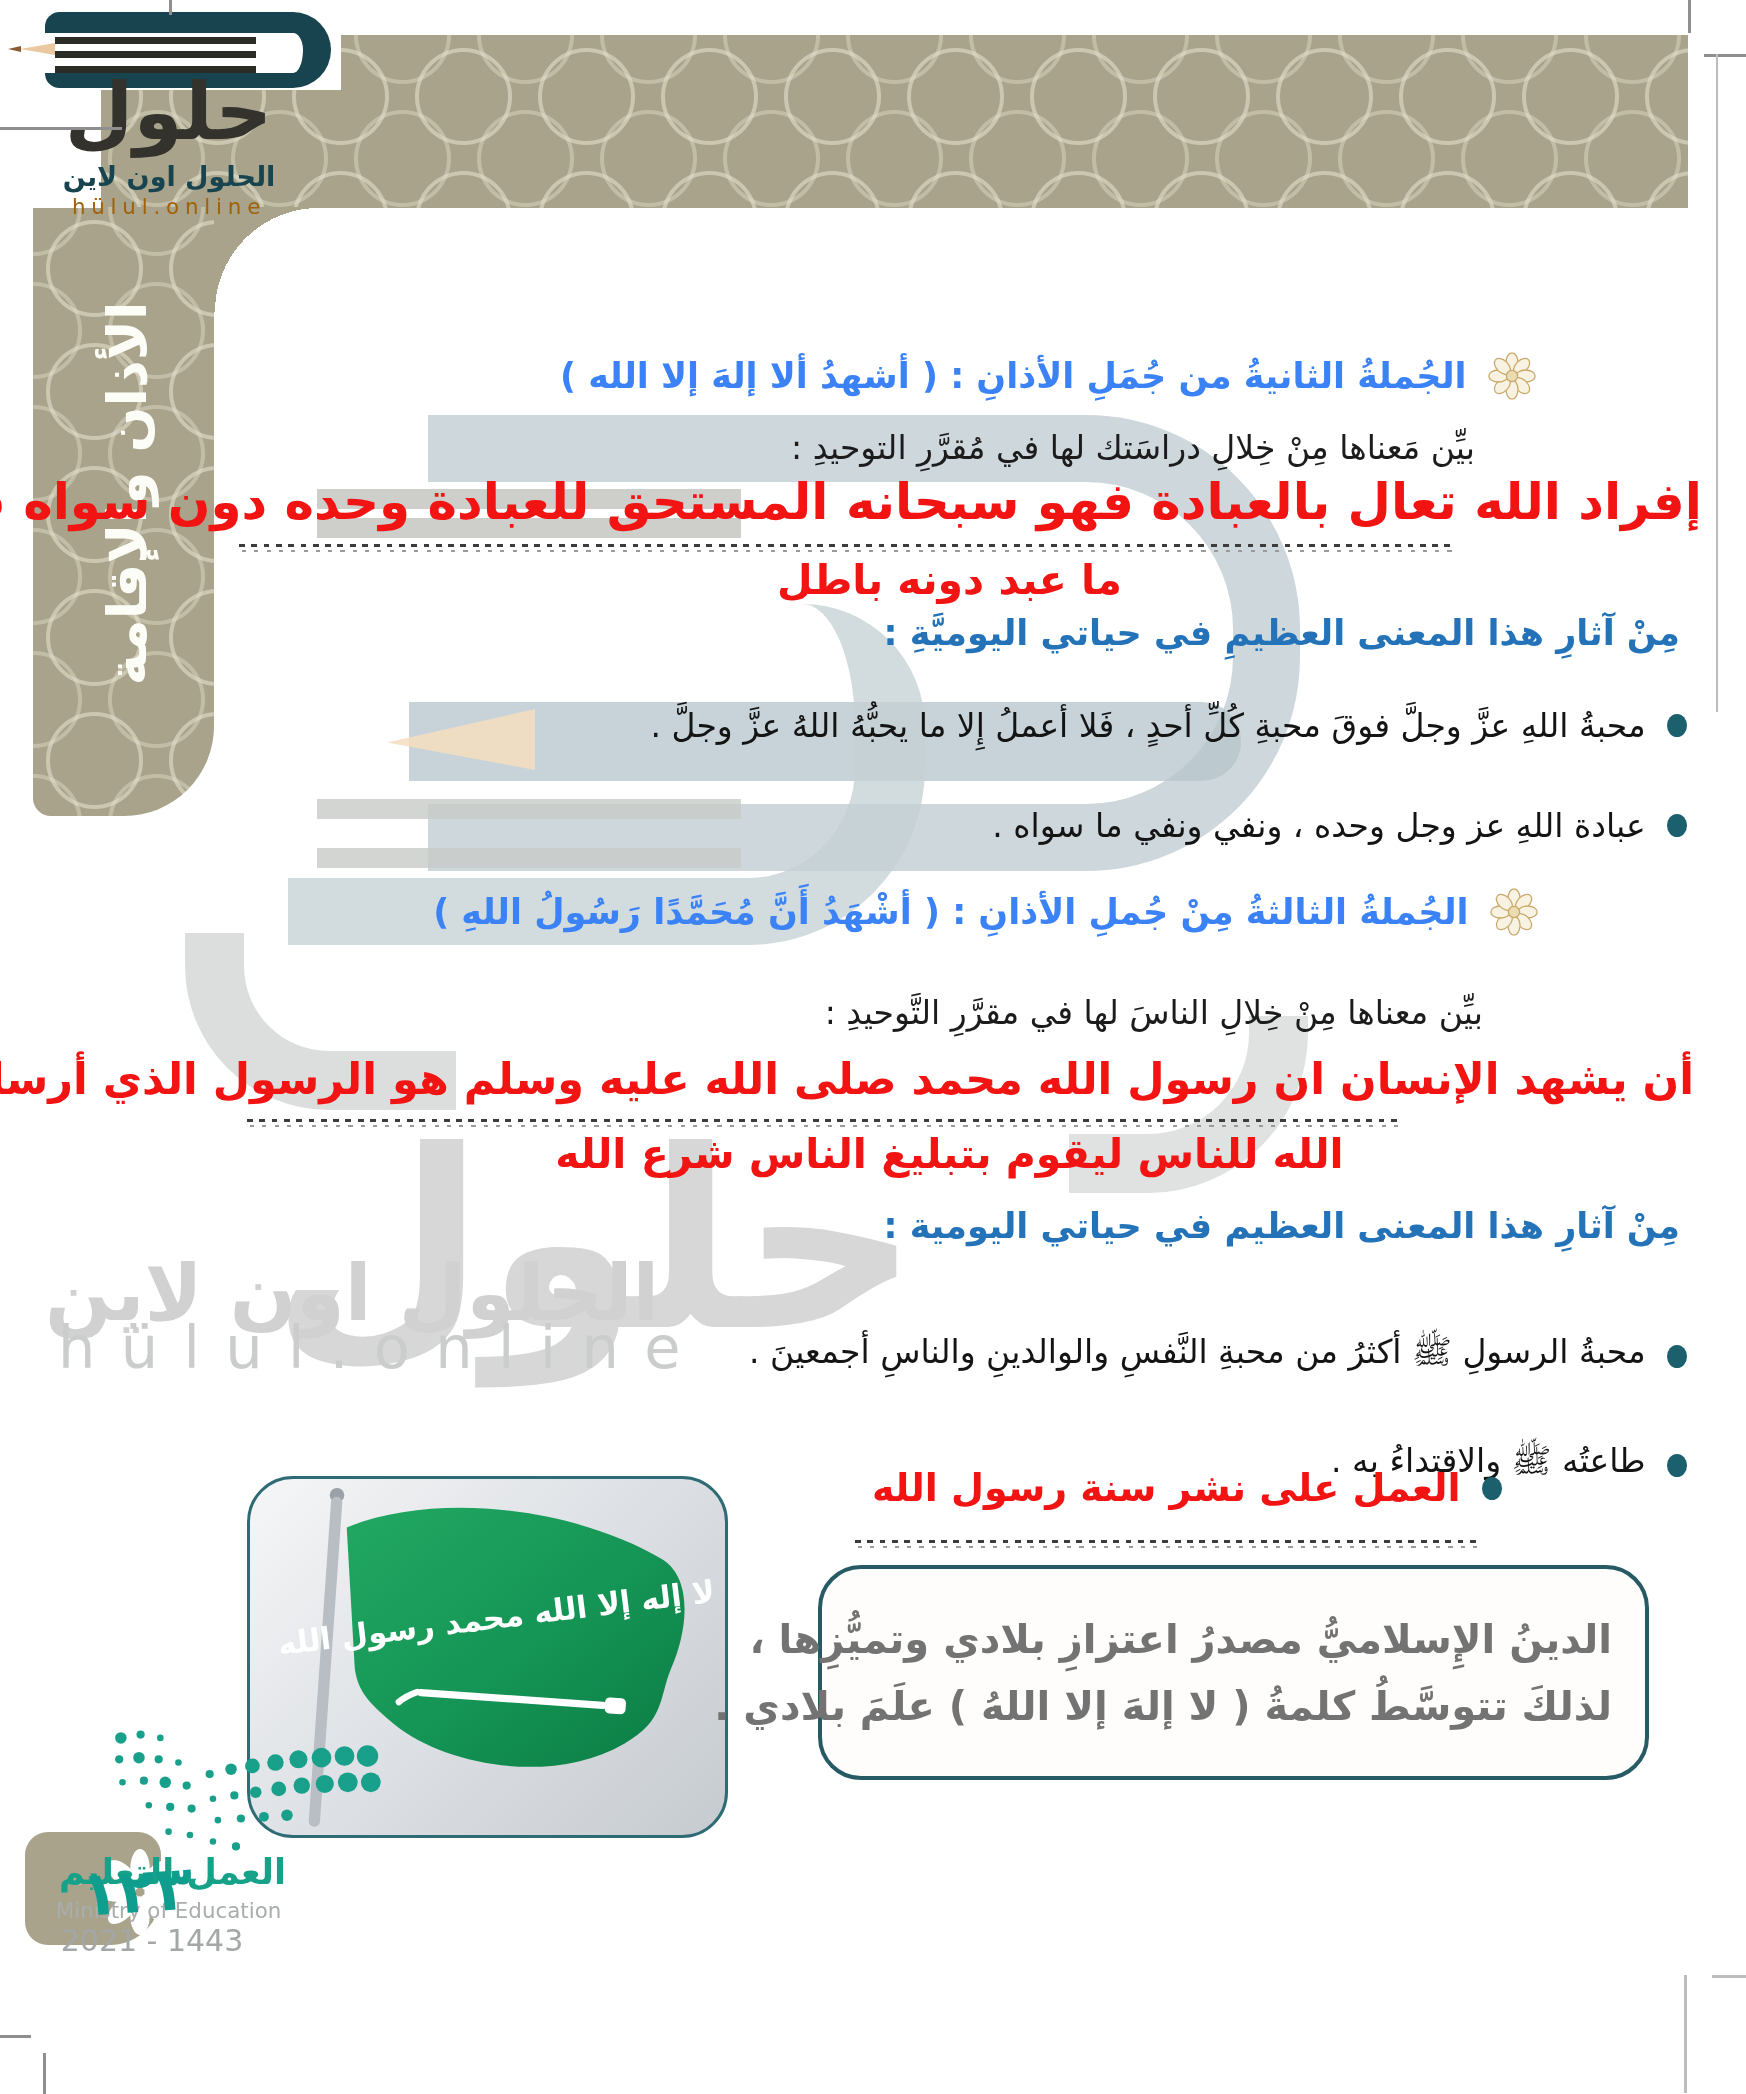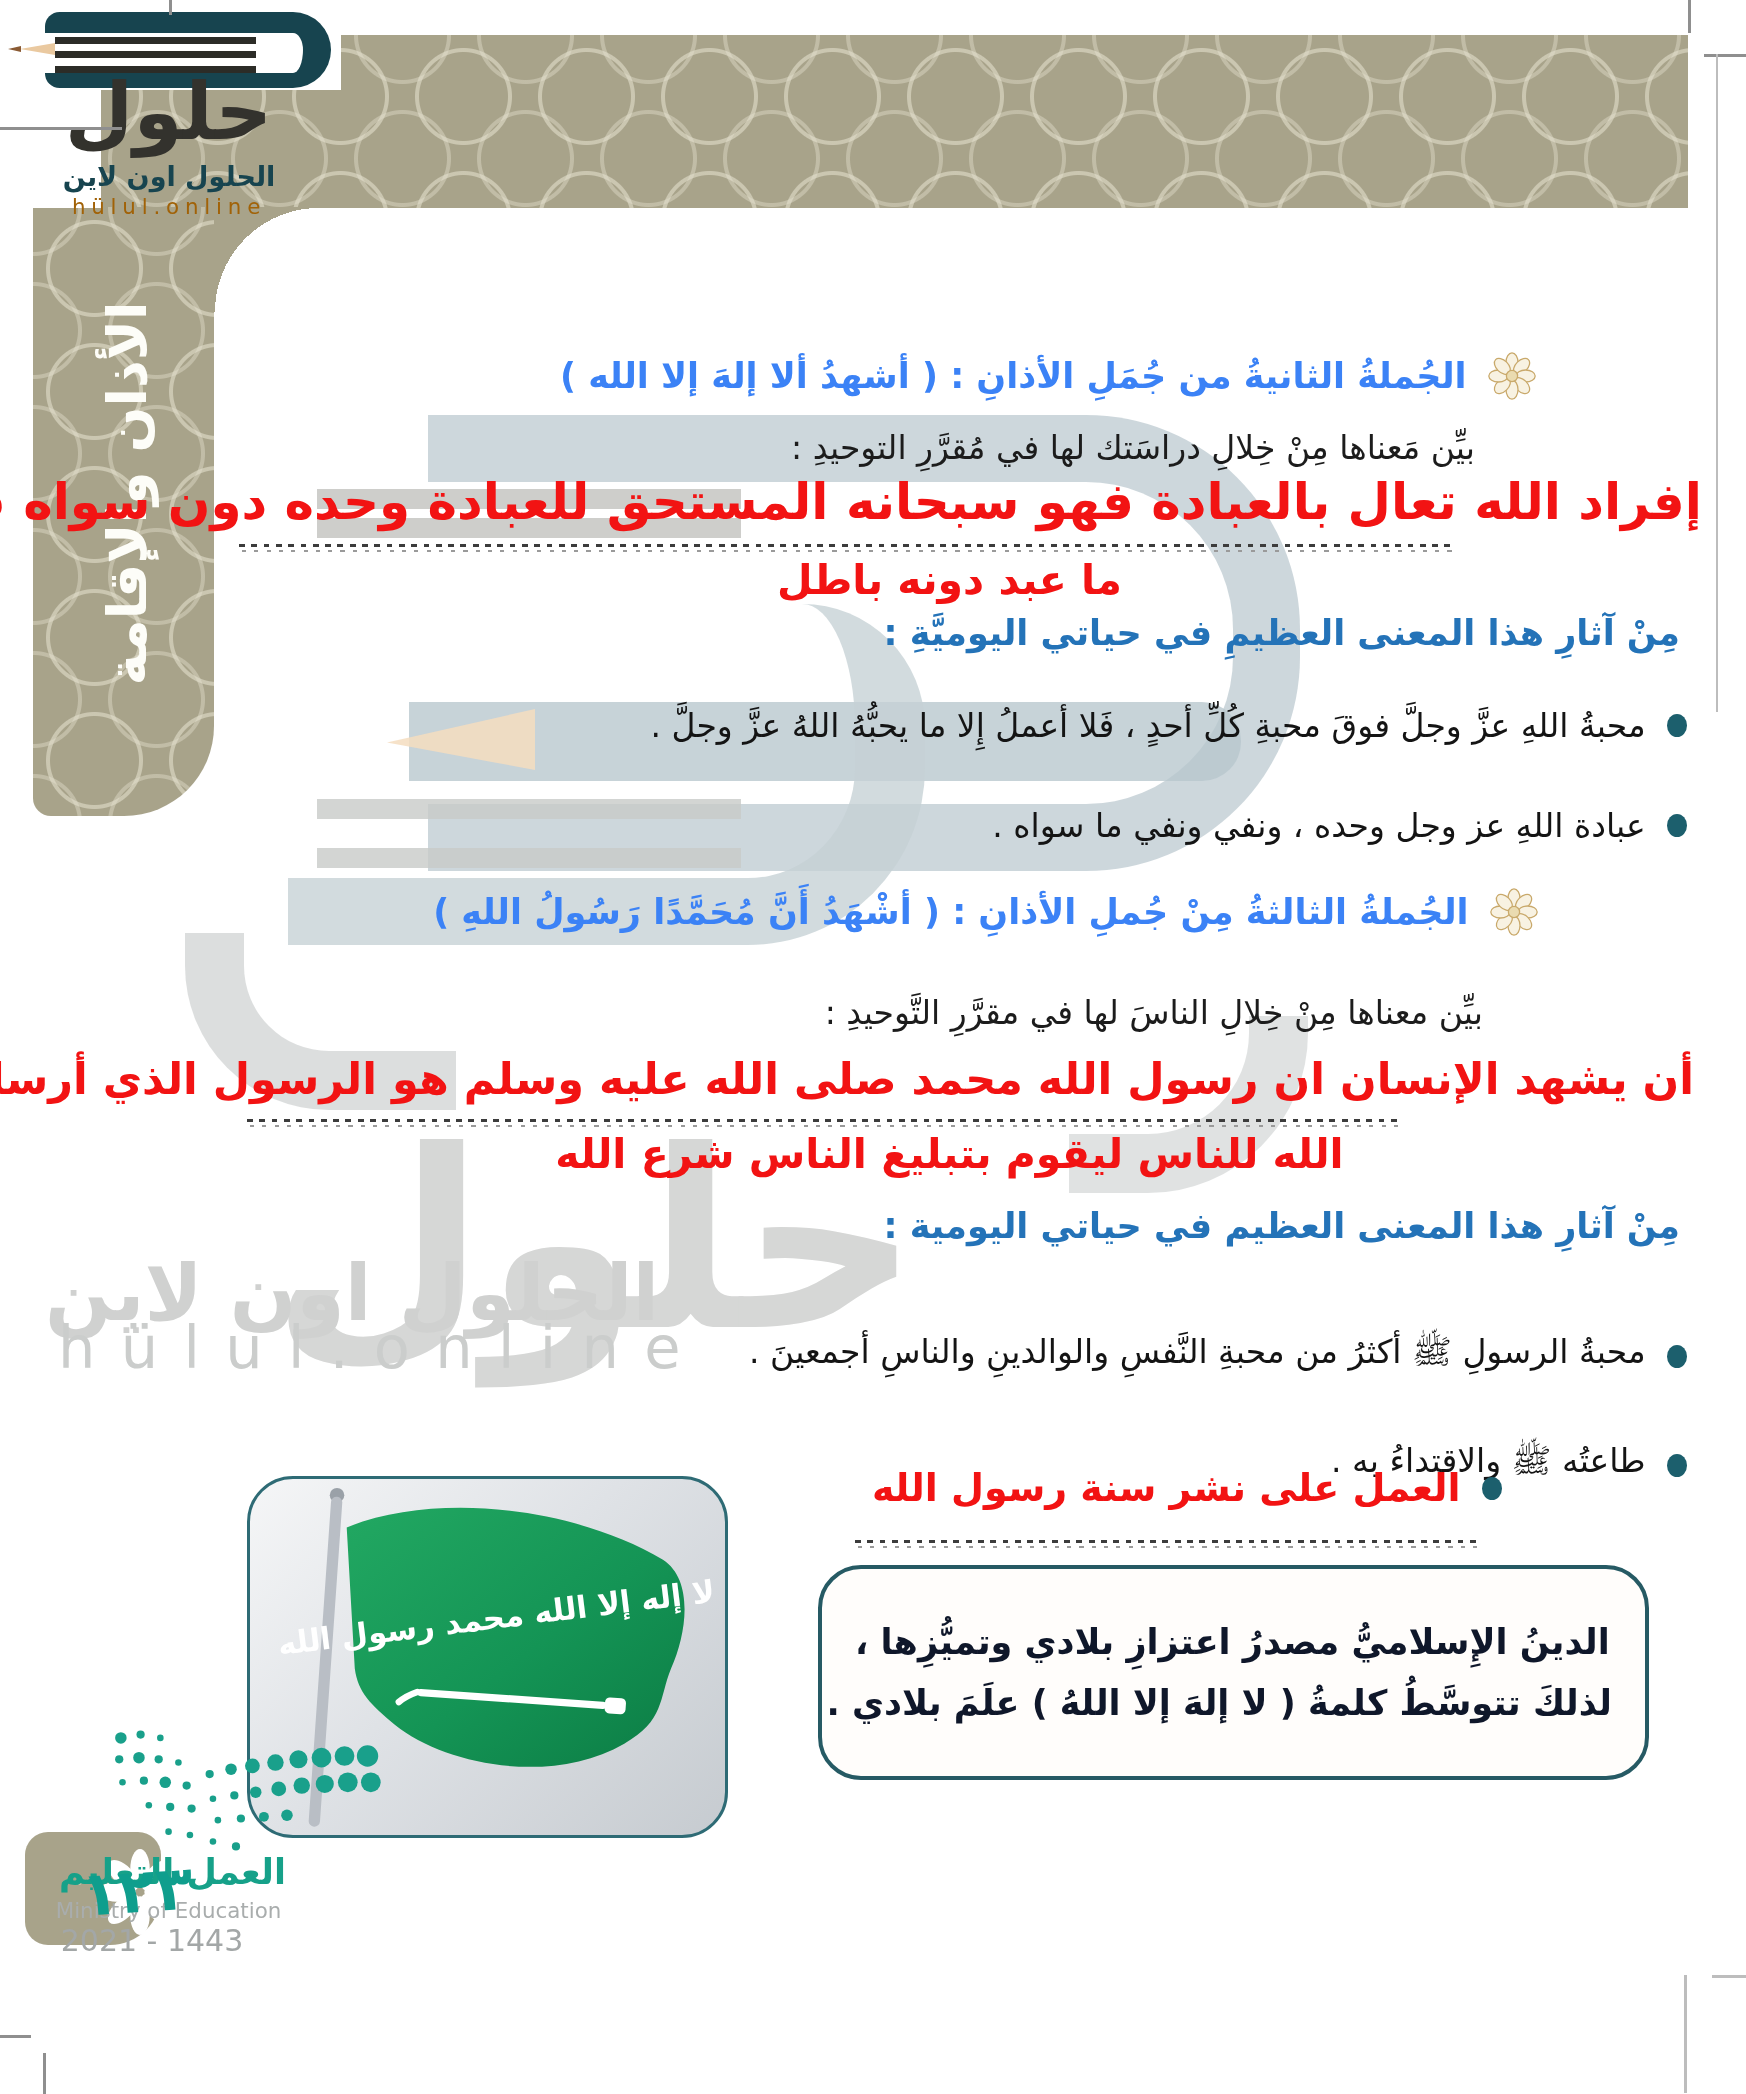--- a/index.html
+++ b/index.html
@@ -98,21 +98,21 @@
   
   .flag-box { left:247px; top:1476px; width:481px; height:362px; z-index:5;
               border:3.3px solid #2e6b75; border-radius:46px; overflow:hidden;
               background:linear-gradient(135deg,#f5f6f7 0%, #dfe2e6 45%, #c6cbd0 100%); }
   .dots-cluster { left:111px; top:1723px; z-index:6; }
 
   
   .quote-box { left:818px; top:1565px; width:831px; height:215px; z-index:5;
                border:4.1px solid #265a64; border-radius:43px; background:#fffdfb;
                display:flex; flex-direction:column; justify-content:center; gap:21.4px; padding:8.2px 33px; }
-  .quote-line { font-size:35px; font-weight:bold; color:#0f172a; text-align:left;
+  .quote-line { font-size:40px; font-weight:bold; color:#737373; text-align:left;
                 direction:rtl; white-space:nowrap; }
 
   
   .f-shape { left:25px; top:1832px; width:136px; height:113px; z-index:2;
              background:#a8a38a; border-radius:23px 23px 51px 23px;
              background-image:radial-gradient(circle at 40% 45%, rgba(231,227,209,.5) 0 1.6px, rgba(0,0,0,0) 2.5px); }
   .f-star { left:97px; top:1849px; z-index:3; }
   .f-ar { left:49px; top:1852px; width:247px; text-align:center; z-index:4;
           font-size:35px; font-weight:bold; color:#16a189; direction:rtl; white-space:nowrap; }
   .f-num { left:81px; top:1855px; z-index:5; font-size:61px; font-weight:bold;

